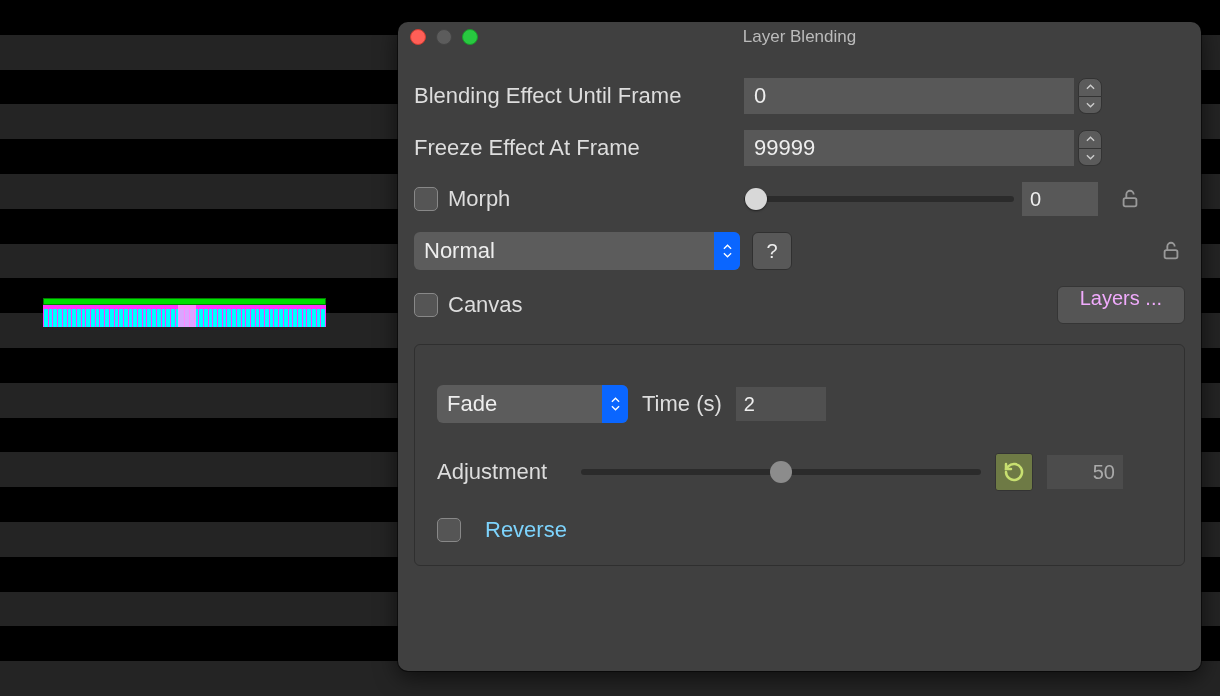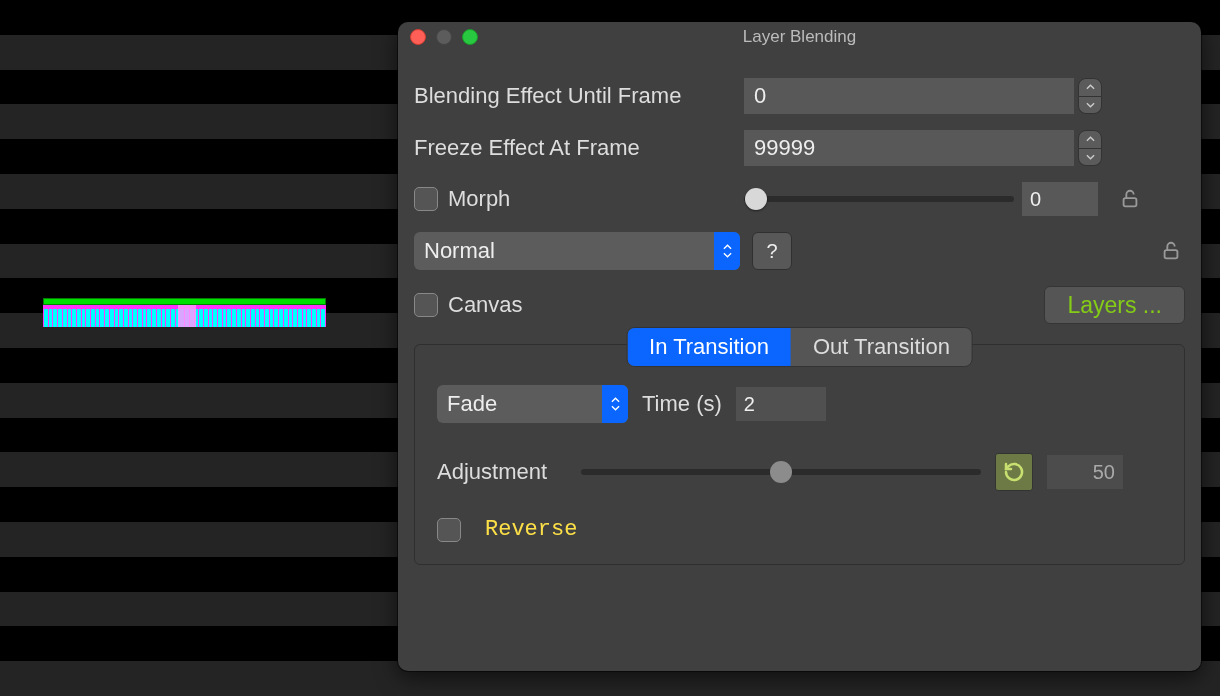--- a/index.html
+++ b/index.html
@@ -261,24 +261,23 @@
     color: #eee;
     margin-left: 12px;
     font-size: 20px;
   }
   .btn-layers {
     height: 38px;
     padding: 0 22px;
     background: #555;
     border: 1px solid #353535;
     border-radius: 6px;
-    color: #84cc16;
-    font-size: 23px;
-    display: flex;
-    align-items: center;
+    color: #f0abfc;
+    font-size: 20px;
+    display: flex;
     margin-left: auto;
   }
 
   
   .trans-box {
     margin-top: 20px;
     border: 1px solid #2f2f2f;
     border-radius: 6px;
     position: relative;
     padding: 40px 22px 22px 22px;
@@ -355,21 +354,21 @@
     height: 34px;
     background: #4c4c4c;
     border: none;
     color: #aaa;
     font-size: 20px;
     padding: 0 8px;
     text-align: right;
     outline: none;
   }
 
-  .dim { color: #fde047; font-family: Liberation Mono, monospace; }
+  .dim { color: #7dd3fc; }
 </style>
 </head>
 <body>
 
 <div class="bg-rows">
   <div class="bg-row dark"></div>
     <div class="bg-row light"></div>
   <div class="bg-row dark"></div>
     <div class="bg-row light"></div>
   <div class="bg-row dark"></div>
@@ -554,24 +553,20 @@
 
     <div class="row">
       <div class="chk"></div>
       <span>Canvas</span>
       <div class="btn-layers">
         <span>Layers ...</span>
       </div>
     </div>
 
     <div class="trans-box">
-      <div class="tabs">
-        <div class="tab active">In Transition</div>
-        <div class="tab">Out Transition</div>
-      </div>
 
       <div class="tr-row" style="margin-bottom:30px;">
         <div class="select small">
           <span>Fade</span>
           <div class="sel-arrows">
             <svg viewBox="0 0 10 6">
                 <path d="M1 5l4-4 4 4" stroke="white" stroke-width="1.5" fill="none"></path>
               </svg>
             <svg viewBox="0 0 10 6">
                 <path d="M1 1l4 4 4-4" stroke="white" stroke-width="1.5" fill="none"></path>

